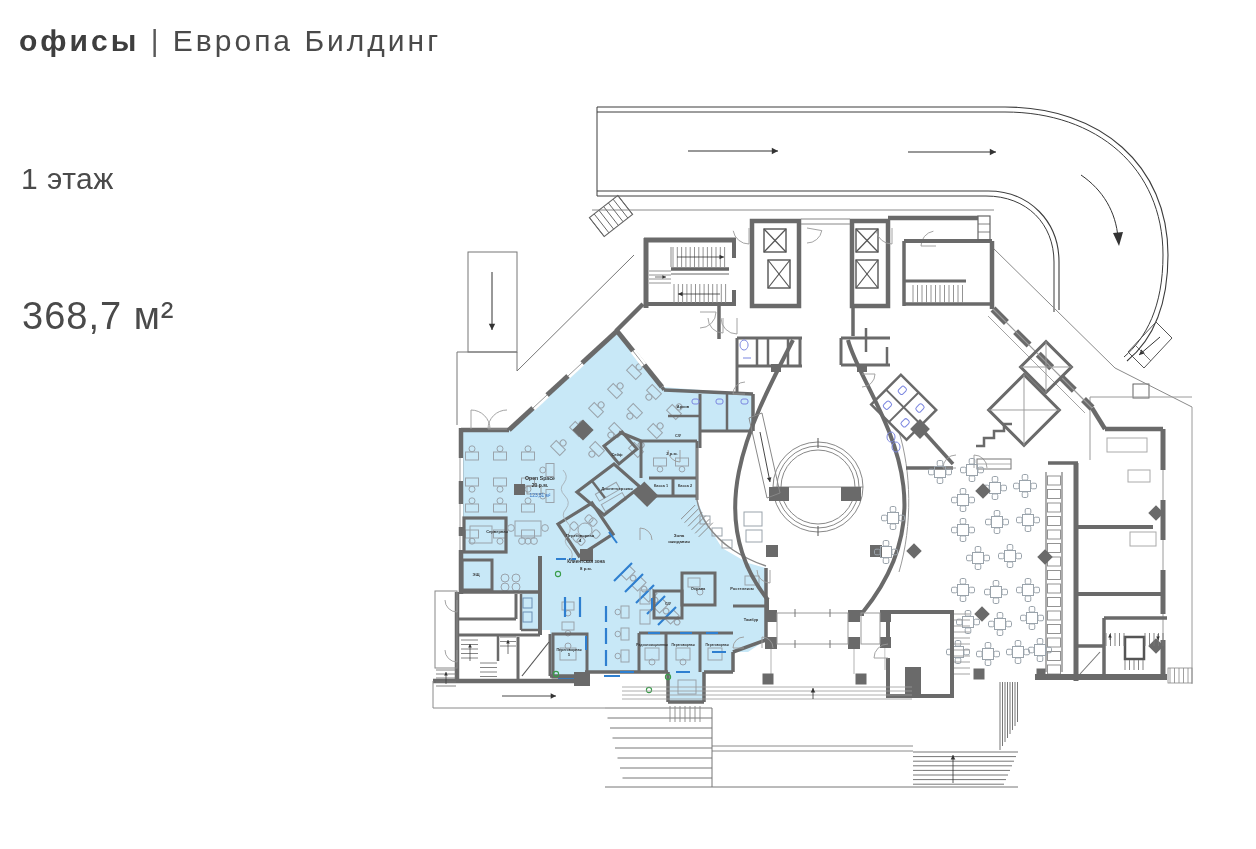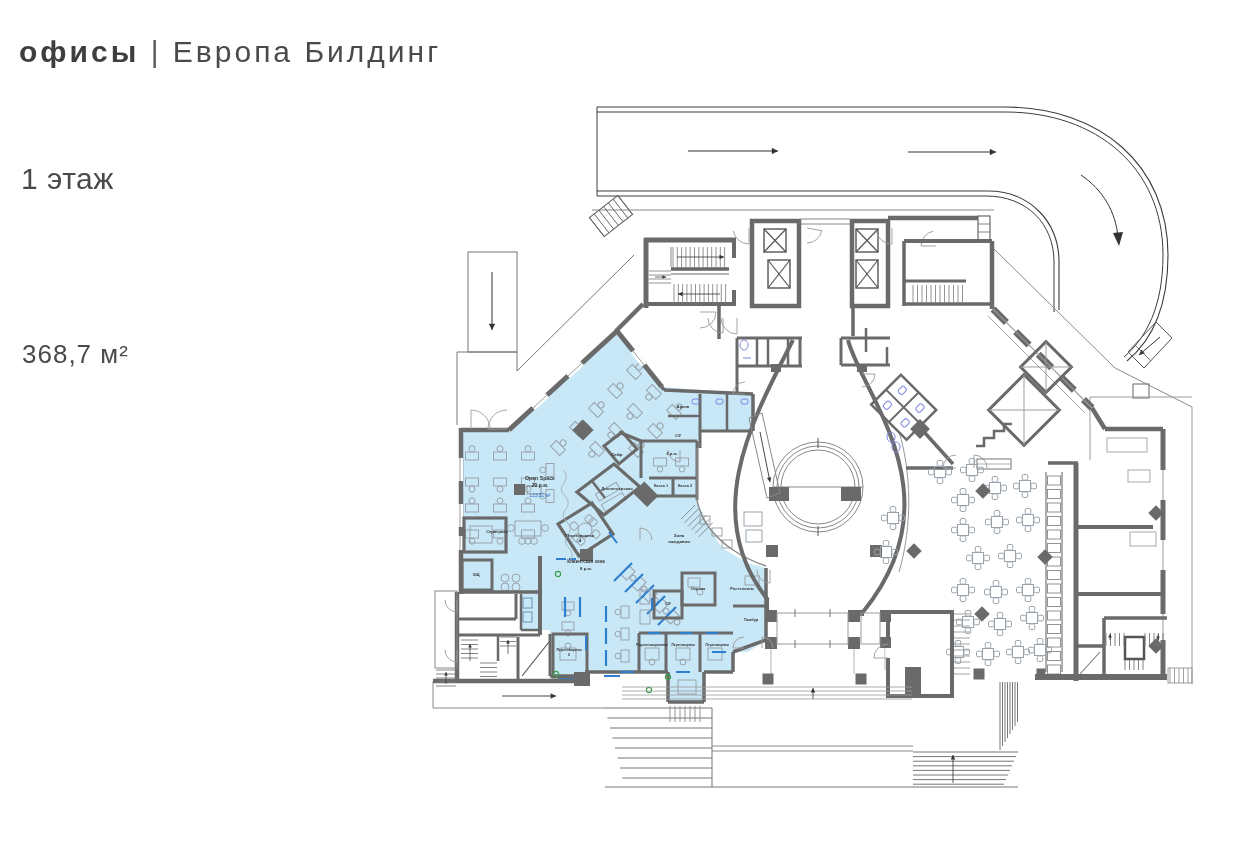--- a/index.html
+++ b/index.html
@@ -1,21 +1,21 @@
 <!DOCTYPE html>
 <html><head><meta charset="utf-8"><style>
 html,body{margin:0;padding:0;background:#fff;width:1256px;height:849px;overflow:hidden;}
 .t{position:absolute;font-family:"Liberation Sans",sans-serif;color:#414141;white-space:nowrap;}
 </style></head><body>
 
-<div class="t" style="left:19px;top:35px;font-size:30px;letter-spacing:3px;color:#3e3e3e;"><b>офисы</b> <span style="color:#585858">|</span> <span style="color:#4a4a4a">Европа Билдинг</span></div>
+<div class="t" style="left:19px;top:24px;font-size:30px;letter-spacing:3px;color:#3e3e3e;"><b>офисы</b> <span style="color:#585858">|</span> <span style="color:#4a4a4a">Европа Билдинг</span></div>
 
 <div class="t" style="left:21px;top:162px;font-size:30px;color:#4a4a4a;letter-spacing:0.5px;">1 этаж</div>
 
-<div class="t" style="left:22px;top:295px;font-size:26px;color:#4a4a4a;letter-spacing:1px;margin-top:44px;">368,7 м²</div>
+<div class="t" style="left:22px;top:295px;font-size:38px;color:#4a4a4a;letter-spacing:1px;">368,7 м²</div>
 <svg width="1256" height="849" viewBox="0 0 1256 849" style="position:absolute;left:0;top:0">
 
 <g>
 <path d="M597,107 L1005,107 C1100,107 1168,165 1168,255 C1168,310 1150,342 1127,361" stroke="#3c3c3c" stroke-width="1.1" fill="none"></path>
 <path d="M597,112 L1005,112 C1097,112 1163,168 1163,255 C1163,307 1146,338 1124,357" stroke="#3c3c3c" stroke-width="1.0" fill="none"></path>
 </g>
 
 <g>
 <path d="M597,191 L988,191 C1030,191 1059,222 1059,262 L1059,310" stroke="#3c3c3c" stroke-width="1.1" fill="none"></path>
 <line x1="597" y1="107" x2="597" y2="196" stroke="#3c3c3c" stroke-width="1.0"></line>

